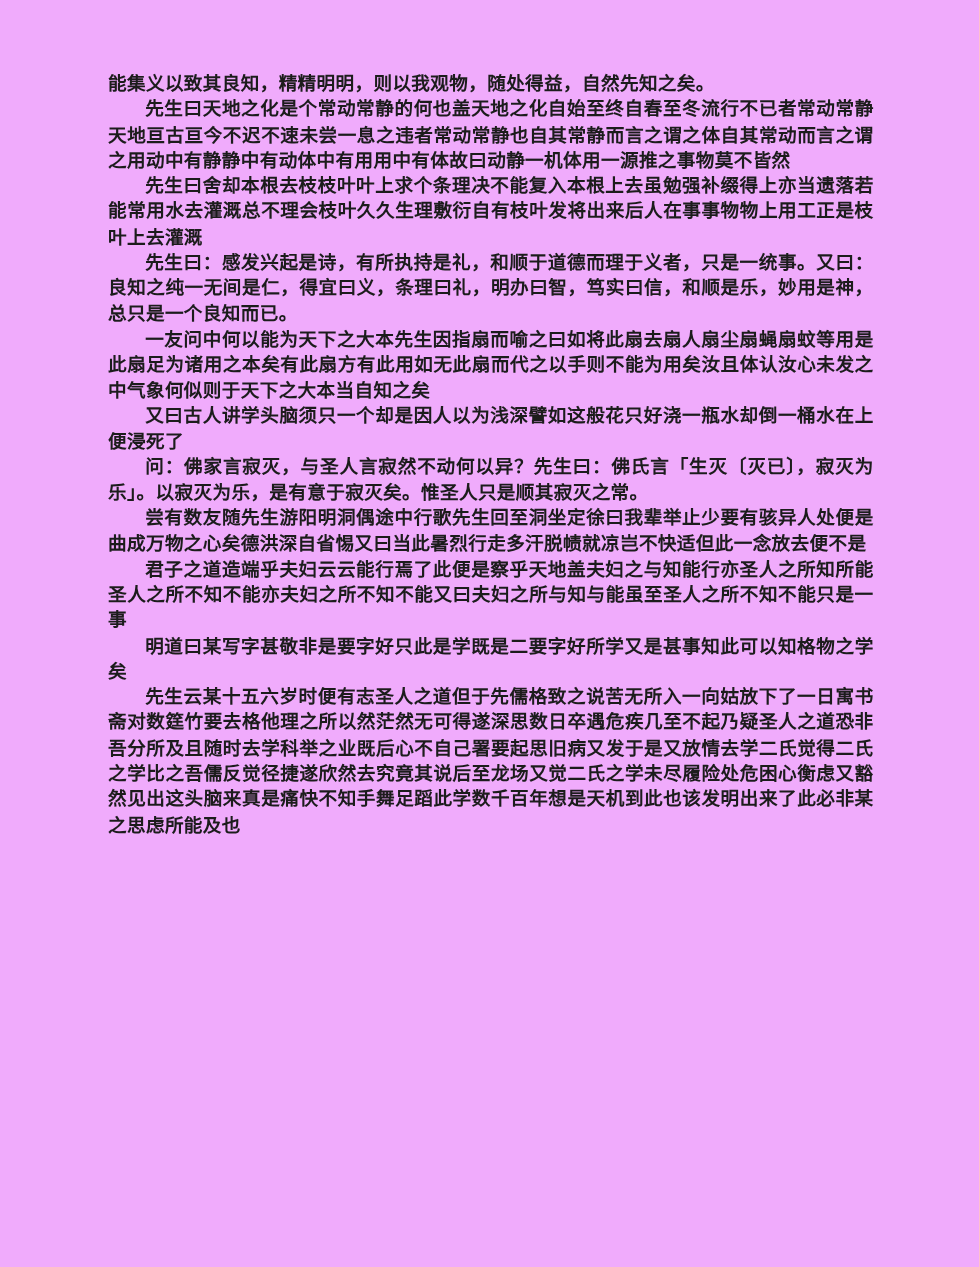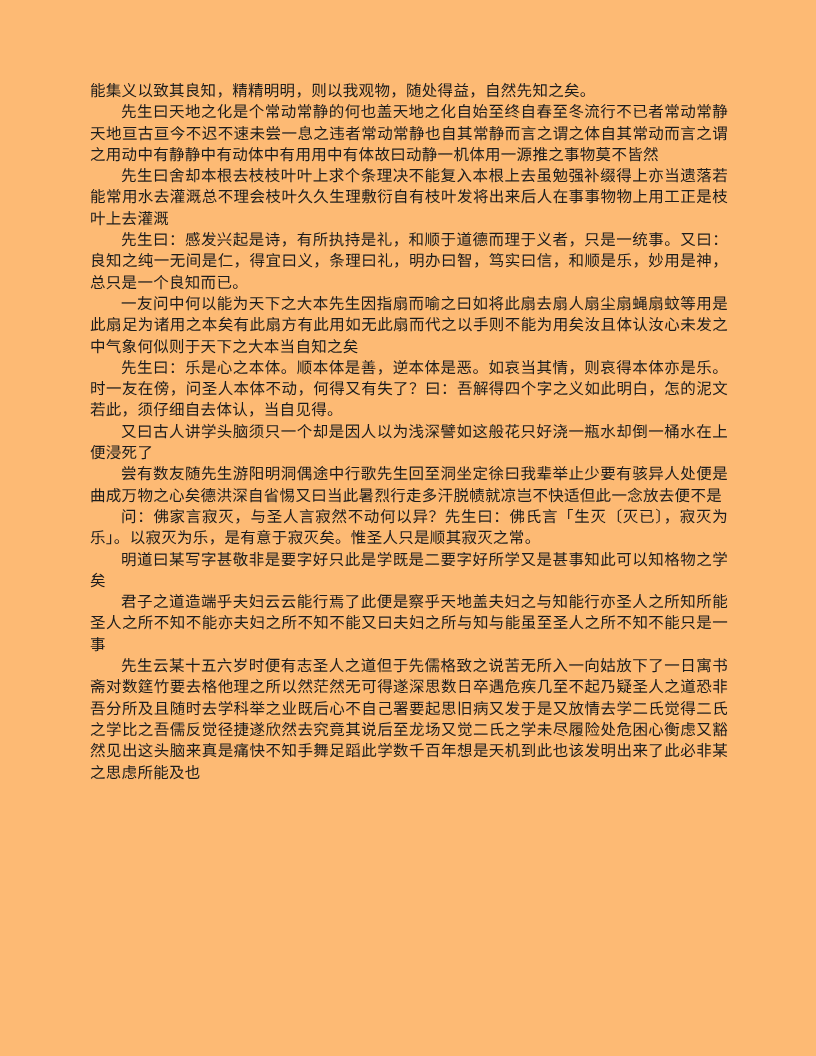--- a/index.html
+++ b/index.html
@@ -10,23 +10,24 @@
   body {
     width: 816px;
     height: 1056px;
     overflow: hidden;
     font-family: "Liberation Serif", "DejaVu Serif", serif;
   }
   .page {
     box-sizing: border-box;
     width: 816px;
     height: 1056px;
-    background: #fdba74;
-    padding: 80px 88px 0 90px;
+    background: #f0abfc;
+    padding: 60px 88px 0 90px;
     color: #1c1c1c;
+    font-weight: bold;
   }
   .doc-body p {
     margin: 0;
     font-size: 15.5px;
     line-height: 21.3px;
     text-align: justify;
     text-justify: inter-ideograph;
     letter-spacing: 0.3px;
     word-break: break-all;
     color: #1c1c1c;
@@ -42,21 +43,20 @@
 <body>
 
 <div class="page">
   <div class="doc-body">
 
   <p class="no-indent">能集义以致其良知，精精明明，则以我观物，随处得益，自然先知之矣。</p>
       <p class="indent">先生曰天地之化是个常动常静的何也盖天地之化自始至终自春至冬流行不已者常动常静天地亘古亘今不迟不速未尝一息之违者常动常静也自其常静而言之谓之体自其常动而言之谓之用动中有静静中有动体中有用用中有体故曰动静一机体用一源推之事物莫不皆然</p>
       <p class="indent">先生曰舍却本根去枝枝叶叶上求个条理决不能复入本根上去虽勉强补缀得上亦当遗落若能常用水去灌溉总不理会枝叶久久生理敷衍自有枝叶发将出来后人在事事物物上用工正是枝叶上去灌溉</p>
       <p class="indent">先生曰：感发兴起是诗，有所执持是礼，和顺于道德而理于义者，只是一统事。又曰：良知之纯一无间是仁，得宜曰义，条理曰礼，明办曰智，笃实曰信，和顺是乐，妙用是神，总只是一个良知而已。</p>
       <p class="indent">一友问中何以能为天下之大本先生因指扇而喻之曰如将此扇去扇人扇尘扇蝇扇蚊等用是此扇足为诸用之本矣有此扇方有此用如无此扇而代之以手则不能为用矣汝且体认汝心未发之中气象何似则于天下之大本当自知之矣</p>
-      <p class="indent">先生曰：乐是心之本体。顺本体是善，逆本体是恶。如哀当其情，则哀得本体亦是乐。时一友在傍，问圣人本体不动，何得又有失了？曰：吾解得四个字之义如此明白，怎的泥文若此，须仔细自去体认，当自见得。</p>
       <p class="indent">又曰古人讲学头脑须只一个却是因人以为浅深譬如这般花只好浇一瓶水却倒一桶水在上便浸死了</p>
+      <p class="indent">问：佛家言寂灭，与圣人言寂然不动何以异？先生曰：佛氏言「生灭〔灭已〕，寂灭为乐」。以寂灭为乐，是有意于寂灭矣。惟圣人只是顺其寂灭之常。</p>
       <p class="indent">尝有数友随先生游阳明洞偶途中行歌先生回至洞坐定徐曰我辈举止少要有骇异人处便是曲成万物之心矣德洪深自省惕又曰当此暑烈行走多汗脱帻就凉岂不快适但此一念放去便不是</p>
-      <p class="indent">问：佛家言寂灭，与圣人言寂然不动何以异？先生曰：佛氏言「生灭〔灭已〕，寂灭为乐」。以寂灭为乐，是有意于寂灭矣。惟圣人只是顺其寂灭之常。</p>
+      <p class="indent">君子之道造端乎夫妇云云能行焉了此便是察乎天地盖夫妇之与知能行亦圣人之所知所能圣人之所不知不能亦夫妇之所不知不能又曰夫妇之所与知与能虽至圣人之所不知不能只是一事</p>
       <p class="indent">明道曰某写字甚敬非是要字好只此是学既是二要字好所学又是甚事知此可以知格物之学矣</p>
-      <p class="indent">君子之道造端乎夫妇云云能行焉了此便是察乎天地盖夫妇之与知能行亦圣人之所知所能圣人之所不知不能亦夫妇之所不知不能又曰夫妇之所与知与能虽至圣人之所不知不能只是一事</p>
       <p class="indent">先生云某十五六岁时便有志圣人之道但于先儒格致之说苦无所入一向姑放下了一日寓书斋对数筳竹要去格他理之所以然茫然无可得遂深思数日卒遇危疾几至不起乃疑圣人之道恐非吾分所及且随时去学科举之业既后心不自己署要起思旧病又发于是又放情去学二氏觉得二氏之学比之吾儒反觉径捷遂欣然去究竟其说后至龙场又觉二氏之学未尽履险处危困心衡虑又豁然见出这头脑来真是痛快不知手舞足蹈此学数千百年想是天机到此也该发明出来了此必非某之思虑所能及也</p>
     </div>
 </div>
 
 </body></html>

